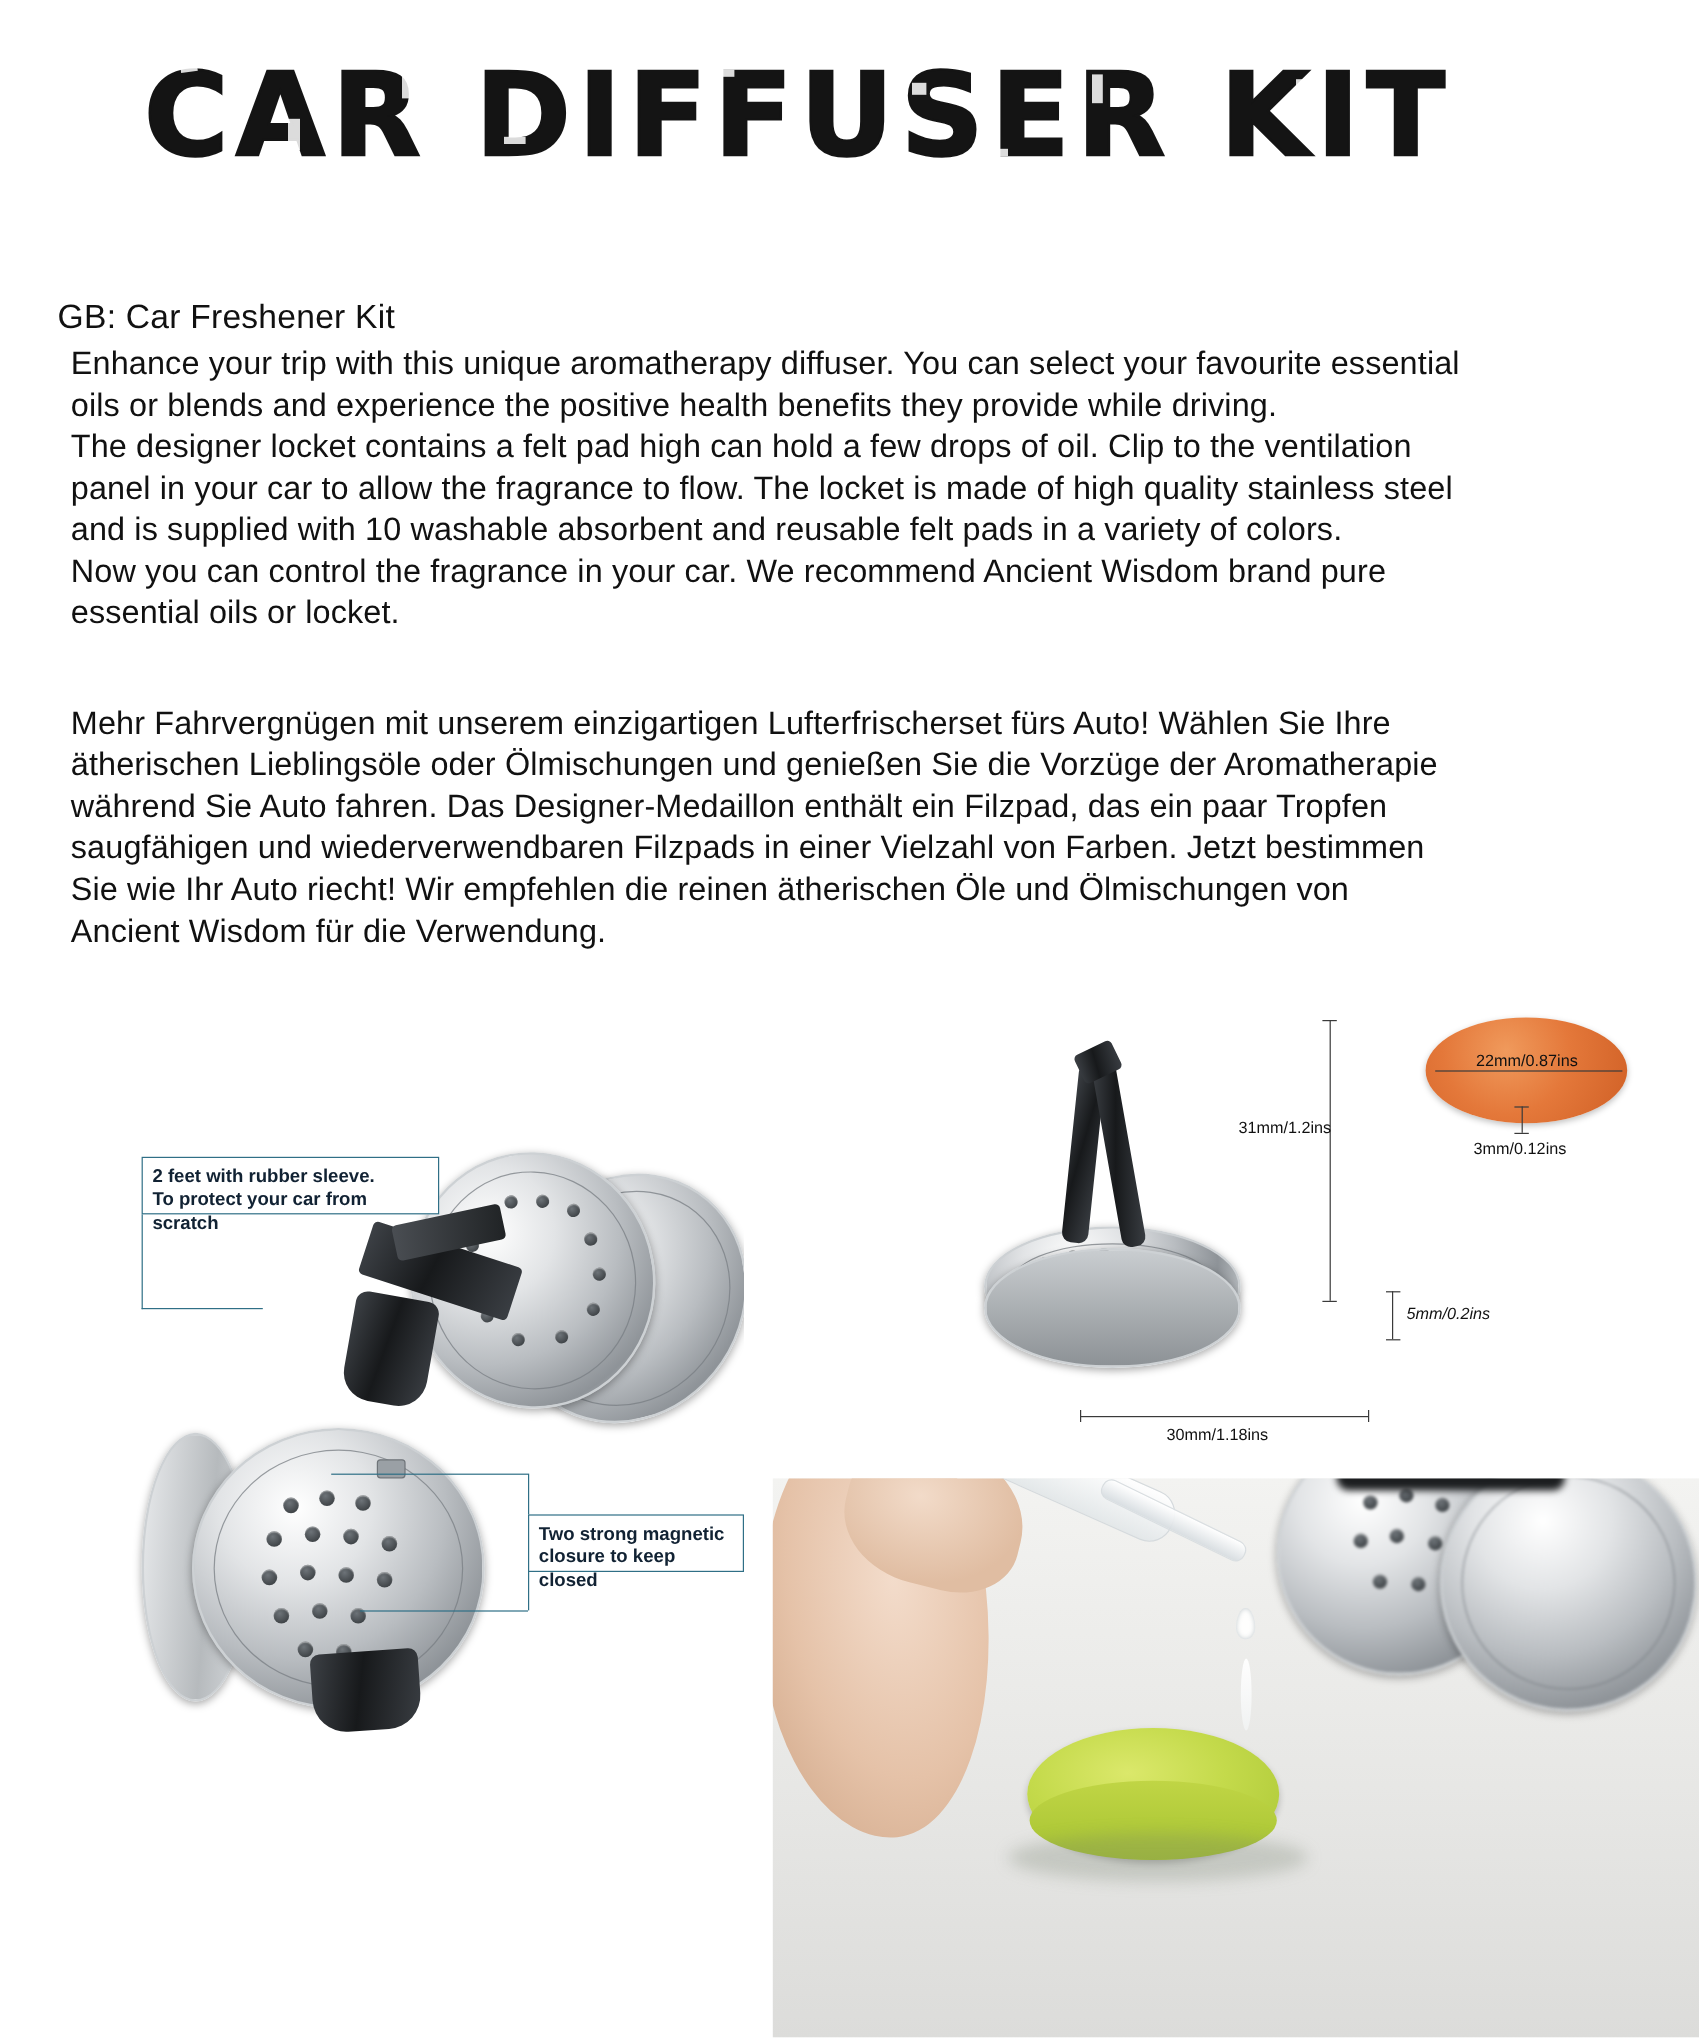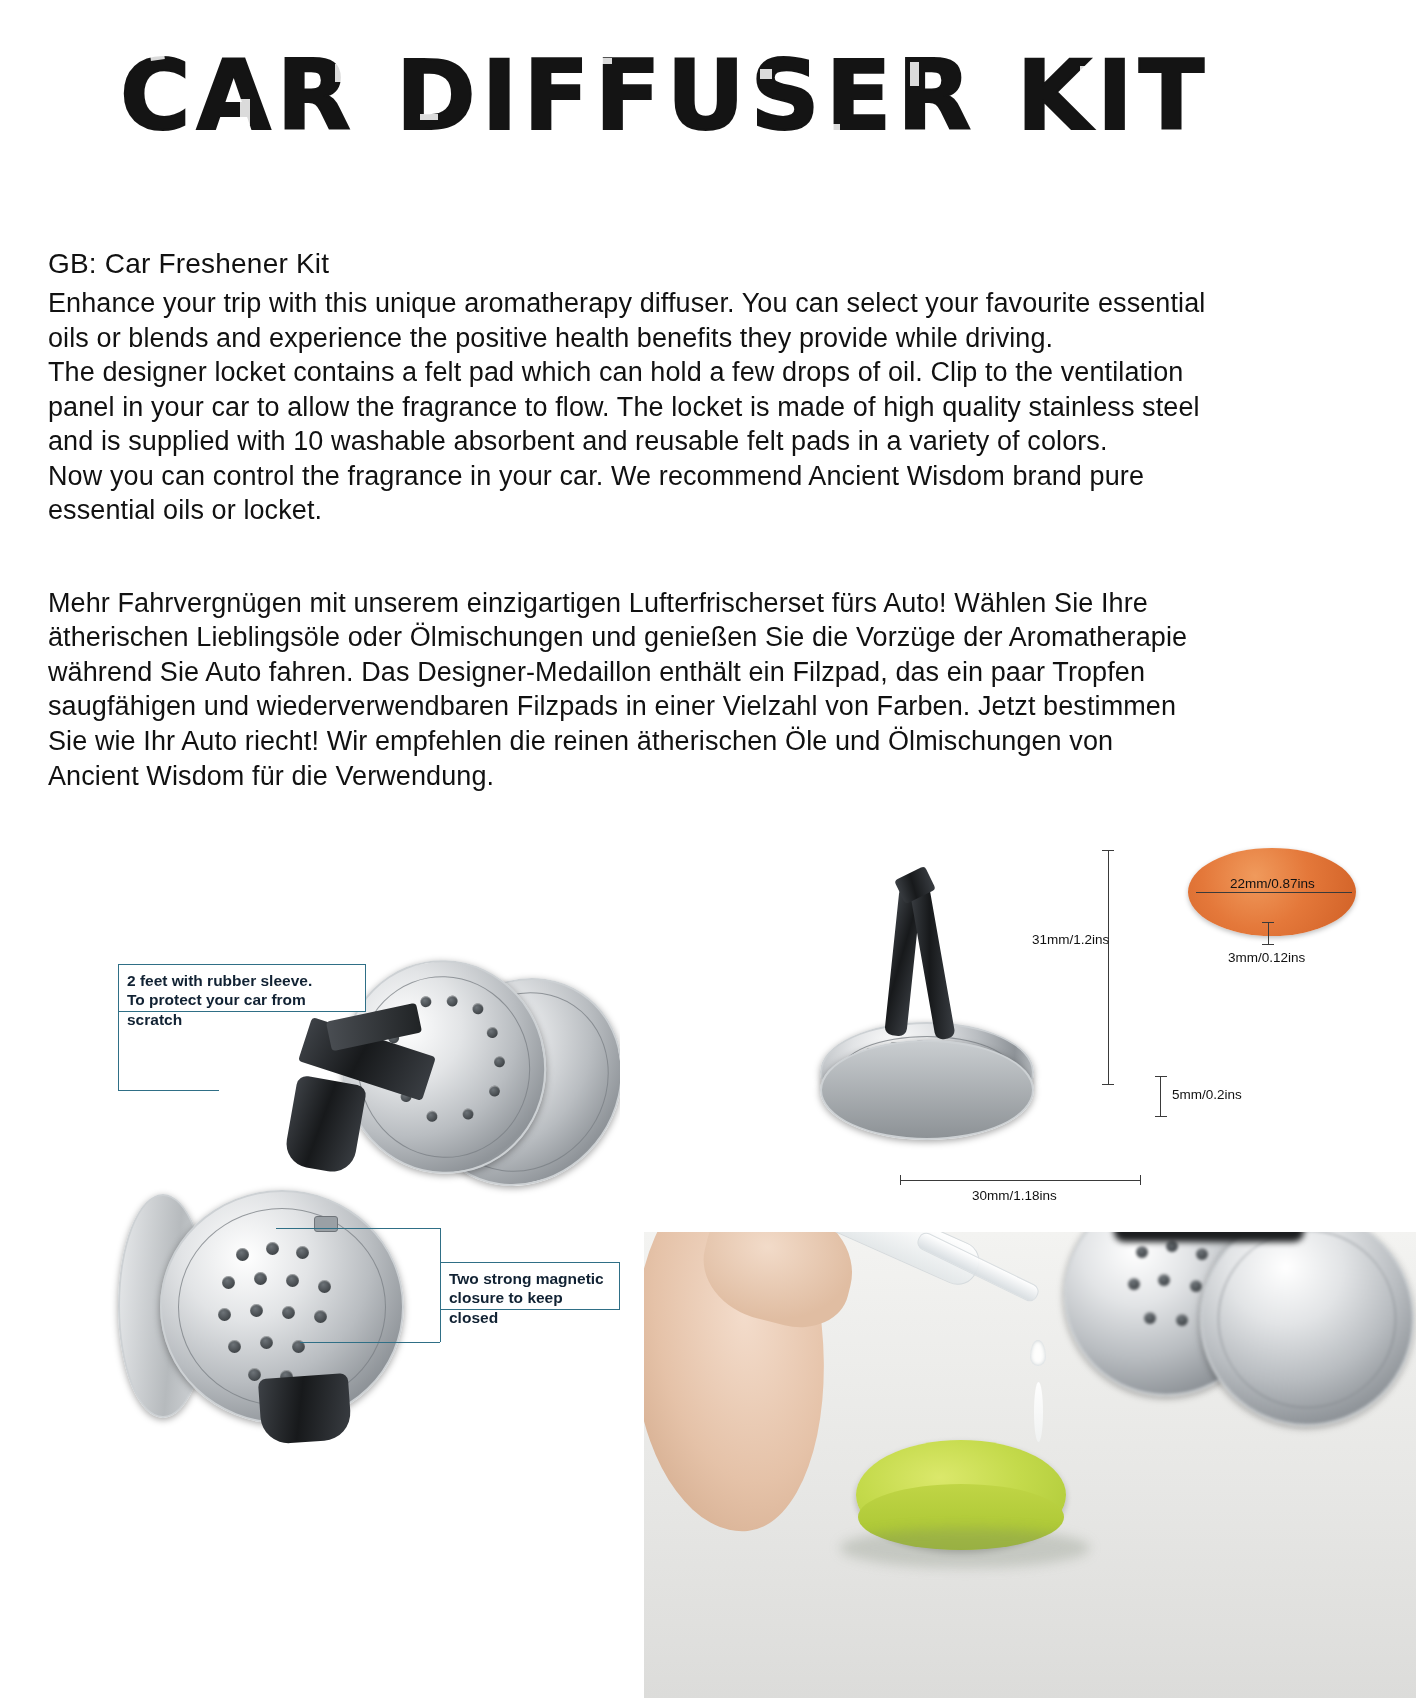--- a/index.html
+++ b/index.html
@@ -62,21 +62,21 @@
     margin: 0 0 6px 0;
     letter-spacing: 0.2px;
   }
   .sec-body {
     font-size: 27px;
     line-height: 1.28;
     color: #111;
     margin: 0;
     letter-spacing: 0.1px;
   }
-  .sec-body .ln { display: block; }
+  .sec-body .ln { display: block; margin-left: 11px; }
   .spacer-block { height: 58px; }
 
   
   .figures {
     position: absolute;
     left: 0;
     top: 880px;
     width: 1416px;
     height: 818px;
   }
@@ -206,21 +206,21 @@
   </svg>
 </div>
 
 <div class="content">
 
   <div>
     <h2 class="sec-head">GB: Car Freshener Kit</h2>
     <p class="sec-body">
       <span class="ln">Enhance your trip with this unique aromatherapy diffuser. You can select your favourite essential</span>
       <span class="ln">oils or blends and experience the positive health benefits they provide while driving.</span>
-      <span class="ln">The designer locket contains a felt pad which can hold a few drops of oil. Clip to the ventilation</span>
+      <span class="ln">The designer locket contains a felt pad high can hold a few drops of oil. Clip to the ventilation</span>
       <span class="ln">panel in your car to allow the fragrance to flow. The locket is made of high quality stainless steel</span>
       <span class="ln">and is supplied with 10 washable absorbent and reusable felt pads in a variety of colors.</span>
       <span class="ln">Now you can control the fragrance in your car. We recommend Ancient Wisdom brand pure</span>
       <span class="ln">essential oils or locket.</span>
     </p>
   </div>
 
   <div class="spacer-block"></div>
 
   <div>
@@ -294,21 +294,21 @@
   </div>
 
   <div class="dimline-v" style="left:1108px; top:-30px; height:234px;"></div>
   <div class="tick-h" style="left:1102px; top:-30px;"></div>
   <div class="tick-h" style="left:1102px; top:204px;"></div>
   <div class="dim-label" style="left:1032px; top:52px;">31mm/1.2ins</div>
 
   <div class="dimline-v" style="left:1160px; top:196px; height:40px;"></div>
   <div class="tick-h" style="left:1155px; top:196px;"></div>
   <div class="tick-h" style="left:1155px; top:236px;"></div>
-  <div class="dim-label" style="left:1172px; top:207px;">5mm/0.2ins</div>
+  <div class="dim-label" style="left:1172px; top:207px;font-style:italic;">5mm/0.2ins</div>
 
   <div class="dimline-h" style="left:900px; top:300px; width:240px;"></div>
   <div class="tick-v" style="left:900px; top:295px;"></div>
   <div class="tick-v" style="left:1140px; top:295px;"></div>
   <div class="dim-label" style="left:972px; top:308px;">30mm/1.18ins</div>
 
   <div class="felt felt-orange" style="left:1188px; top:-32px; width:168px; height:88px;"></div>
   <div class="dimline-h" style="left:1196px; top:12px; width:156px;"></div>
   <div class="dim-label" style="left:1230px; top:-4px;">22mm/0.87ins</div>
   <div class="dimline-v" style="left:1268px; top:42px; height:22px;"></div>

